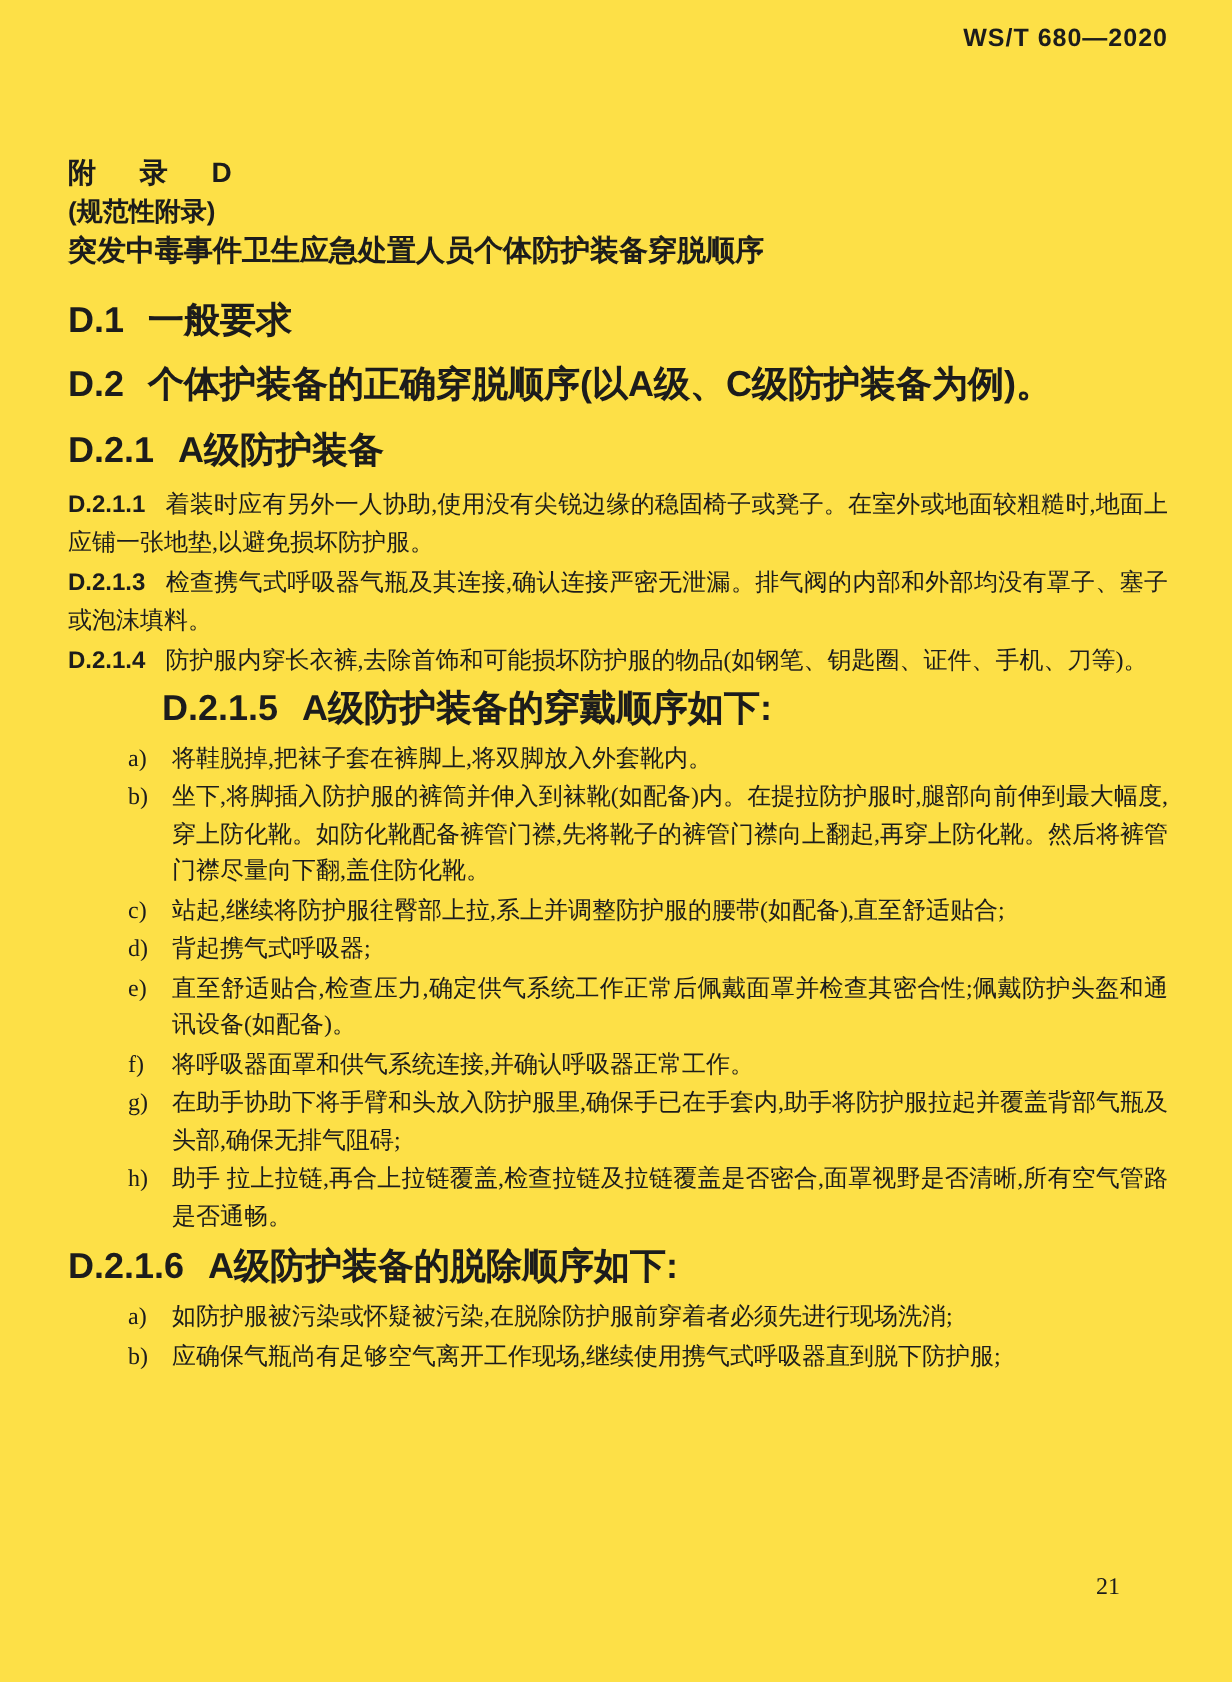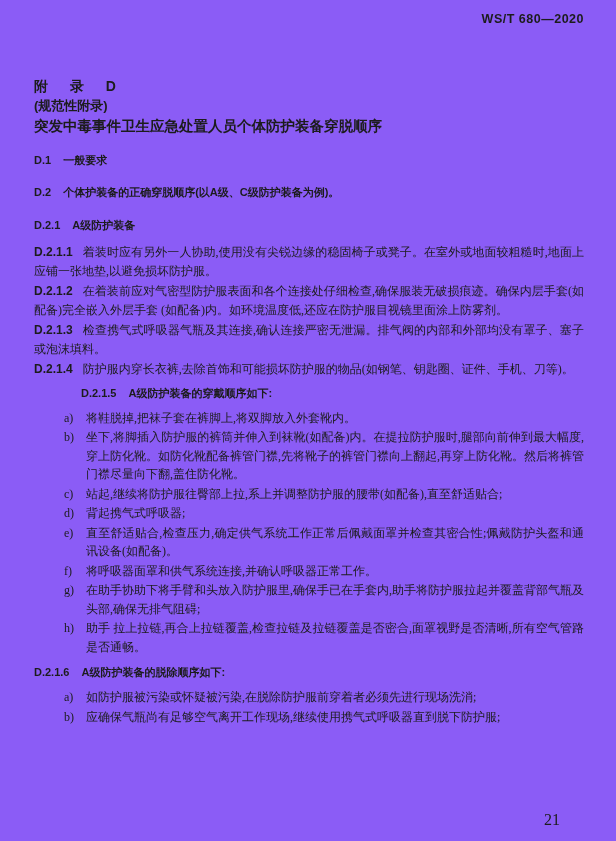--- a/index.html
+++ b/index.html
@@ -1,20 +1,20 @@
 <!DOCTYPE html>
 <html lang="zh"><head>
 <meta charset="utf-8">
 <style>
   html,body{margin:0;padding:0;background:#e8e8e8;}
   .page{
     position:relative;
     width:616px;height:841px;
     margin:0 auto;
-    background:#8b5cf6;
+    background:#fde047;
     box-sizing:border-box;
     padding:12px 32px 0 34px;
     color:#1c1c1c;
     font-family:"Liberation Serif","DejaVu Serif",serif;
     font-size:12px;
     overflow:hidden;
   }
   
   .doc-header{
     text-align:right;
@@ -35,21 +35,21 @@
     font-size:13px;line-height:20px;
   }
   .title-block .appendix-name{
     font-family:"Liberation Sans","DejaVu Sans",sans-serif;
     font-size:14.5px;line-height:20px;
   }
   
   .sec-head{
     font-family:"Liberation Sans","DejaVu Sans",sans-serif;
     font-weight:bold;
-    font-size:11px;
+    font-size:18px;
     line-height:16px;
     margin:0;
   }
   .sec-head .hnum{margin-right:12px;}
   .h-d1{margin-top:16px;}
   .h-d2{margin-top:16px;}
   .h-d21{margin-top:17px;}
   .h-d215{margin-top:6px;padding-left:47px;}
   .h-d216{margin-top:8px;}
   
@@ -76,23 +76,23 @@
   }
   .li .marker{
     flex:0 0 22px;
     margin-left:30px;
     font-family:"Liberation Serif","DejaVu Serif",serif;
   }
   .li .litext{flex:1;text-align:justify;}
   
   .page-number{
     position:absolute;
-    top:811px;
+    top:786px;
     right:56px;
-    font-size:16px;
+    font-size:12px;
     font-family:"Liberation Serif","DejaVu Serif",serif;
   }
 </style>
 </head>
 <body>
 
 <div class="page">
 
   <div class="doc-header">WS/T 680—2020</div>
 
@@ -110,21 +110,20 @@
   <h2 class="sec-head h-d2">
     <span class="hnum">D.2</span><span>个体护装备的正确穿脱顺序(以A级、C级防护装备为例)。</span>
   </h2>
 
   <h2 class="sec-head h-d21">
     <span class="hnum">D.2.1</span><span>A级防护装备</span>
   </h2>
 
   <div class="clause-group-2">
     <p class="clause"><span class="cnum">D.2.1.1</span><span>着装时应有另外一人协助,使用没有尖锐边缘的稳固椅子或凳子。在室外或地面较粗糙时,地面上应铺一张地垫,以避免损坏防护服。</span></p>
-    <p class="clause"><span class="cnum">D.2.1.2</span><span>在着装前应对气密型防护服表面和各个连接处仔细检查,确保服装无破损痕迹。确保内层手套(如配备)完全嵌入外层手套 (如配备)内。如环境温度低,还应在防护服目视镜里面涂上防雾剂。</span></p>
     <p class="clause"><span class="cnum">D.2.1.3</span><span>检查携气式呼吸器气瓶及其连接,确认连接严密无泄漏。排气阀的内部和外部均没有罩子、塞子或泡沫填料。</span></p>
     <p class="clause"><span class="cnum">D.2.1.4</span><span>防护服内穿长衣裤,去除首饰和可能损坏防护服的物品(如钢笔、钥匙圈、证件、手机、刀等)。</span></p>
   </div>
 
   <h2 class="sec-head h-d215">
     <span class="hnum">D.2.1.5</span><span>A级防护装备的穿戴顺序如下:</span>
   </h2>
 
   <div class="alist">
     <div class="li">

